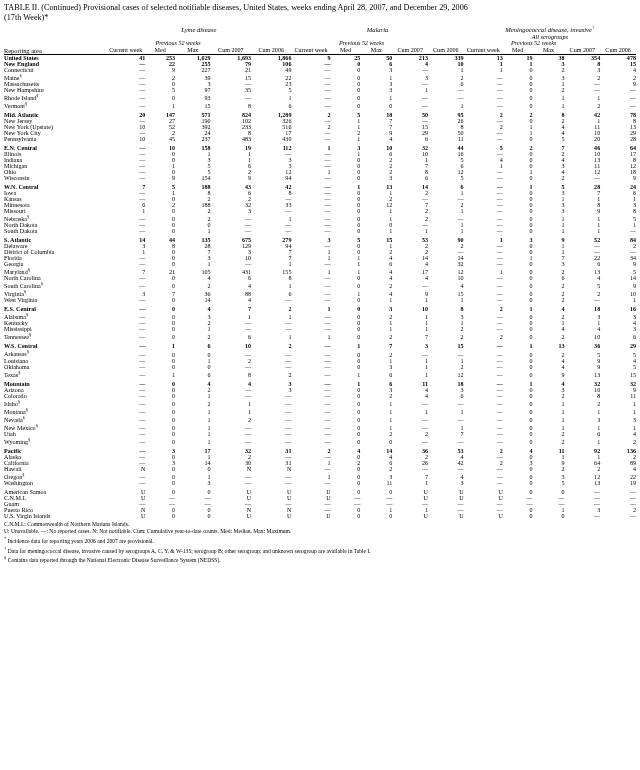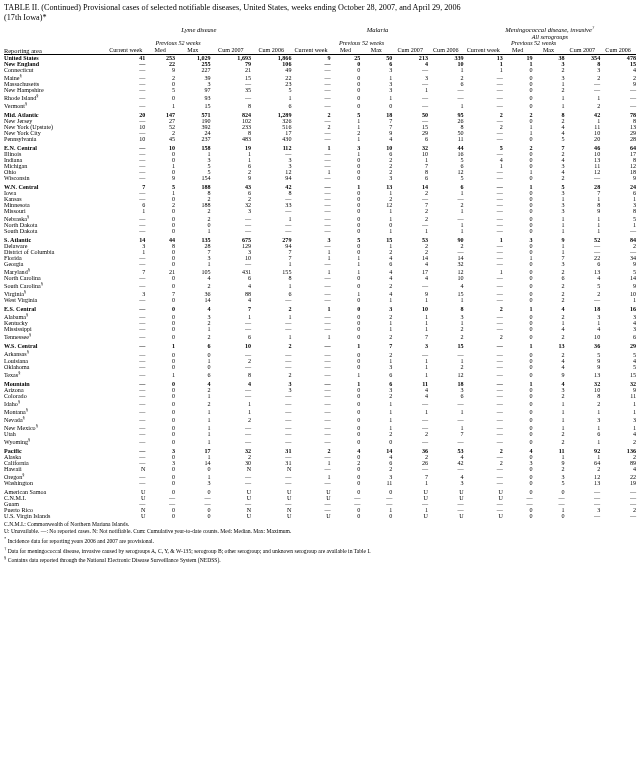--- a/index.html
+++ b/index.html
@@ -22,22 +22,22 @@
   .it{font-style:italic;}
   .hdr-row1 td{font-size:6.6px;}
   .rowlbl-hdr{font-size:6.4px;text-align:left;vertical-align:bottom;}
 </style>
 </head>
 <body>
 
 <div class="page">
 
   <div class="title">
-    <span>TABLE II. (Continued) Provisional cases of selected notifiable diseases, United States, weeks ending October 28, 2007, and April 29, 2006</span><br>
-    <span>(17th Iowa)*</span>
+    <span>TABLE II. (Continued) Provisional cases of selected notifiable diseases, United States, weeks ending April 28, 2007, and December 29, 2006</span><br>
+    <span>(17th Week)*</span>
   </div>
 
   <table class="main">
     <colgroup>
       <col style="width:86px">
       <col style="width:33px">
         <col style="width:25px">
         <col style="width:30px">
         <col style="width:34px">
         <col style="width:34px">

